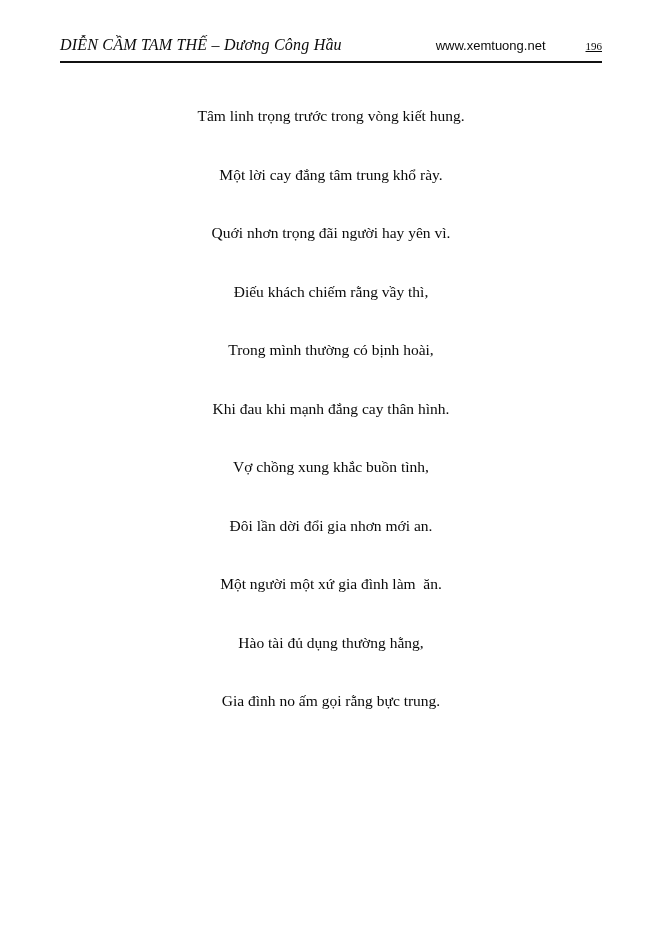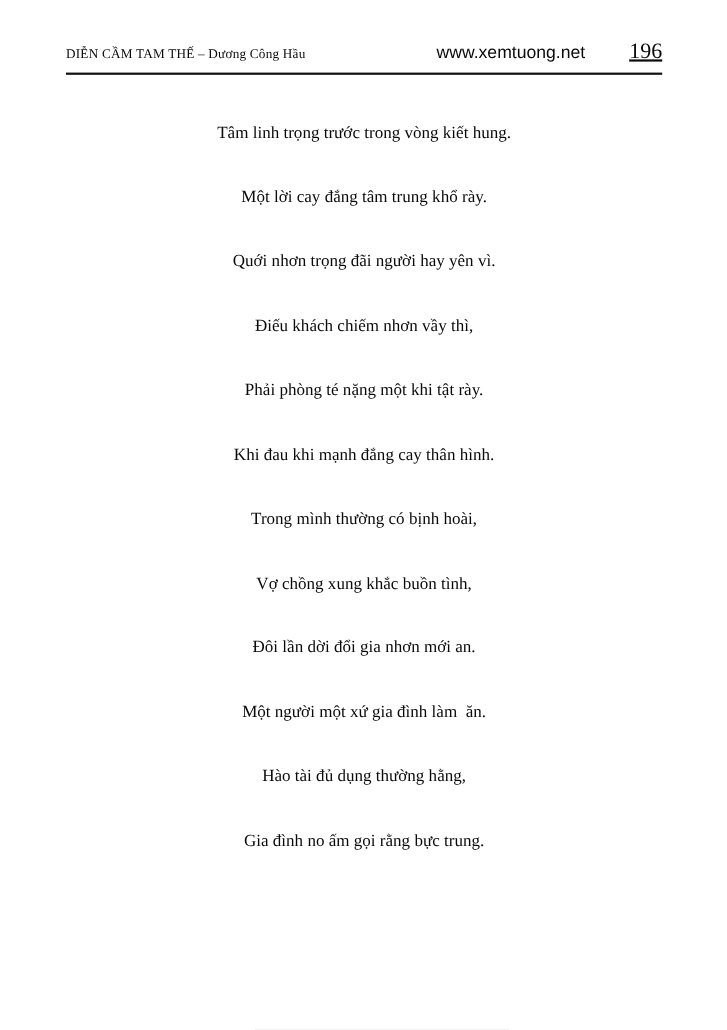--- a/index.html
+++ b/index.html
@@ -17,33 +17,34 @@
     overflow: hidden;
   }
   .header {
     display: flex;
     justify-content: space-between;
     align-items: baseline;
     border-bottom: 2px solid #111;
     padding-bottom: 7px;
   }
   .header-title {
-    font-size: 12px;
+    font-size: 16px;
     letter-spacing: 0.2px;
+    font-style: italic;
   }
   .header-right {
     display: flex;
     align-items: baseline;
     gap: 40px;
   }
   .header-website {
     font-family: "Liberation Sans", sans-serif;
-    font-size: 16px;
+    font-size: 13px;
   }
-  .header-pagenum { font-size: 20px; text-decoration: underline; }
+  .header-pagenum { font-size: 11px; text-decoration: underline; }
   .poem {
     margin-top: 4px;
     text-align: center;
     line-height: 19.5px;
     white-space: pre-wrap;
   }
   .poem-line { min-height: 19.5px; }
 </style>
 </head>
 <body>
@@ -55,24 +56,23 @@
     <span class="header-right">
       <span class="header-website">www.xemtuong.net</span>
       <span class="header-pagenum">196</span>
     </span>
   </div>
 
   <div class="poem">
     <div class="poem-line">Tâm linh trọng trước trong vòng kiết hung.</div>
     <div class="poem-line">Một lời cay đắng tâm trung khổ rày.</div>
     <div class="poem-line">Quới nhơn trọng đãi người hay yên vì.</div>
-    <div class="poem-line">Điếu khách chiếm nhơn vầy thì,</div>
-    <div class="poem-line">Phải phòng té nặng một khi tật rày.</div>
+    <div class="poem-line">Điếu khách chiếm rằng vầy thì,</div>
+    <div class="poem-line">Trong mình thường có bịnh hoài,</div>
     <div class="poem-line">Khi đau khi mạnh đắng cay thân hình.</div>
-    <div class="poem-line">Trong mình thường có bịnh hoài,</div>
     <div class="poem-line">Vợ chồng xung khắc buồn tình,</div>
     <div class="poem-line">Đôi lần dời đổi gia nhơn mới an.</div>
     <div class="poem-line">Một người một xứ gia đình làm  ăn.</div>
     <div class="poem-line">Hào tài đủ dụng thường hằng,</div>
     <div class="poem-line">Gia đình no ấm gọi rằng bực trung.</div>
     
     
     
     
     

